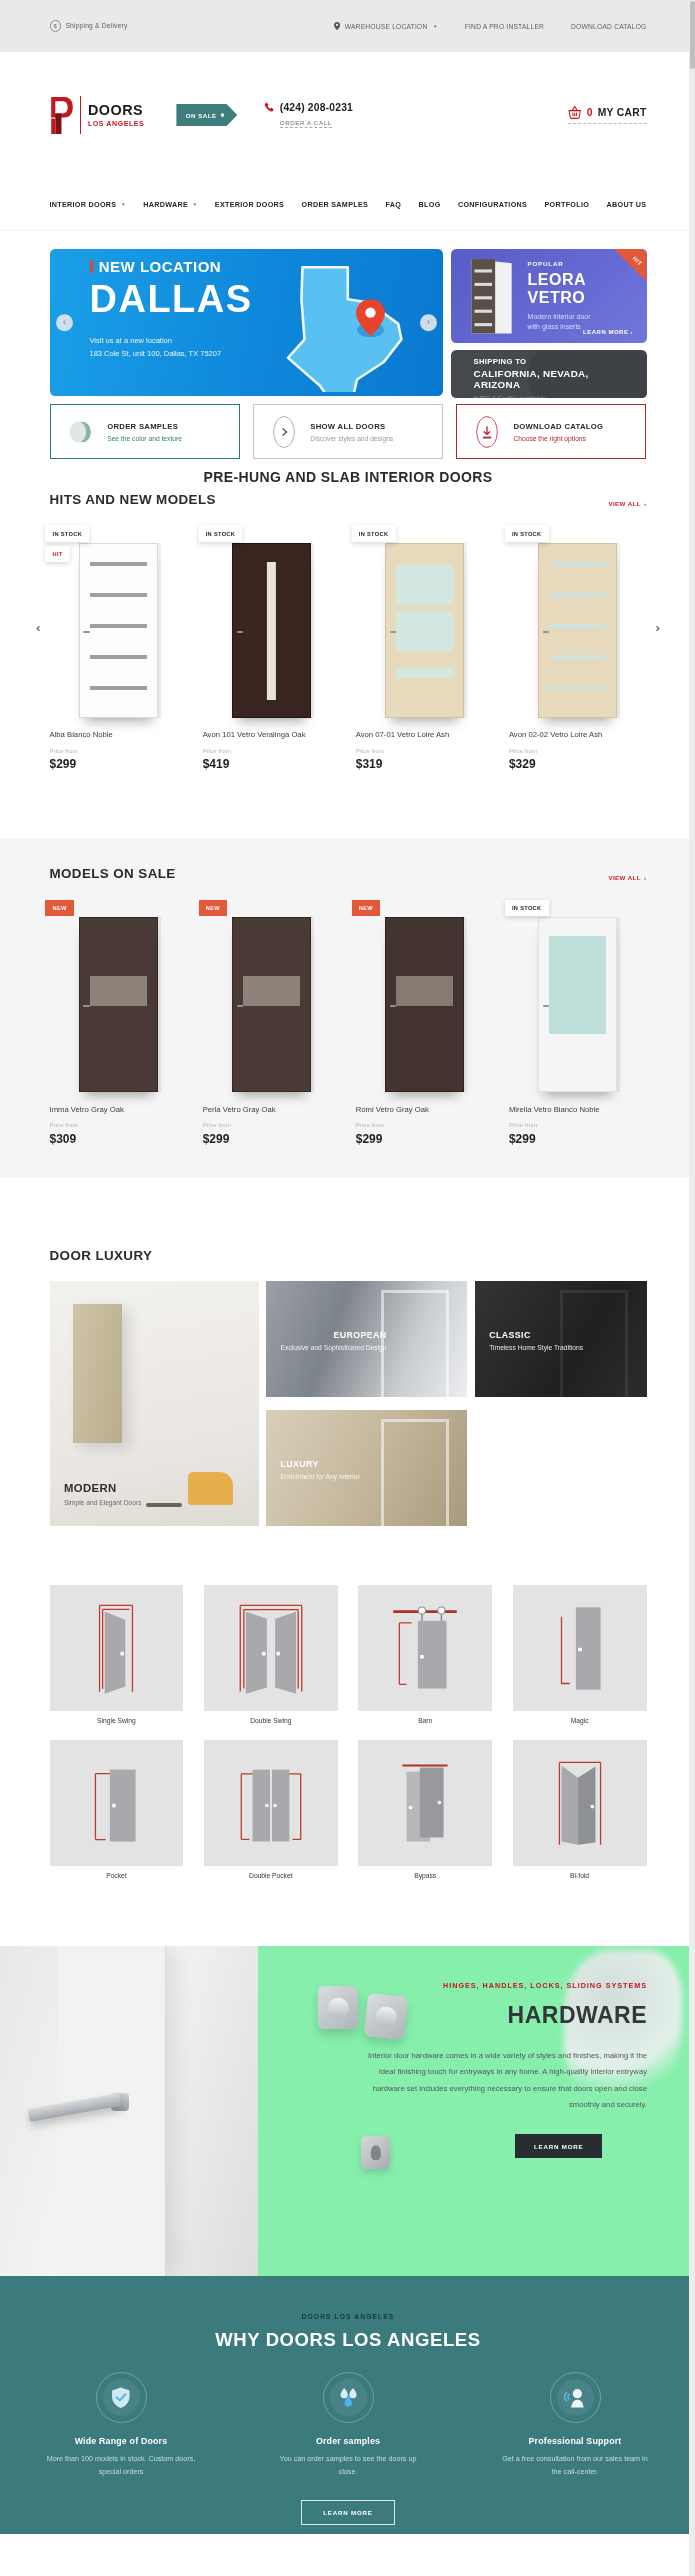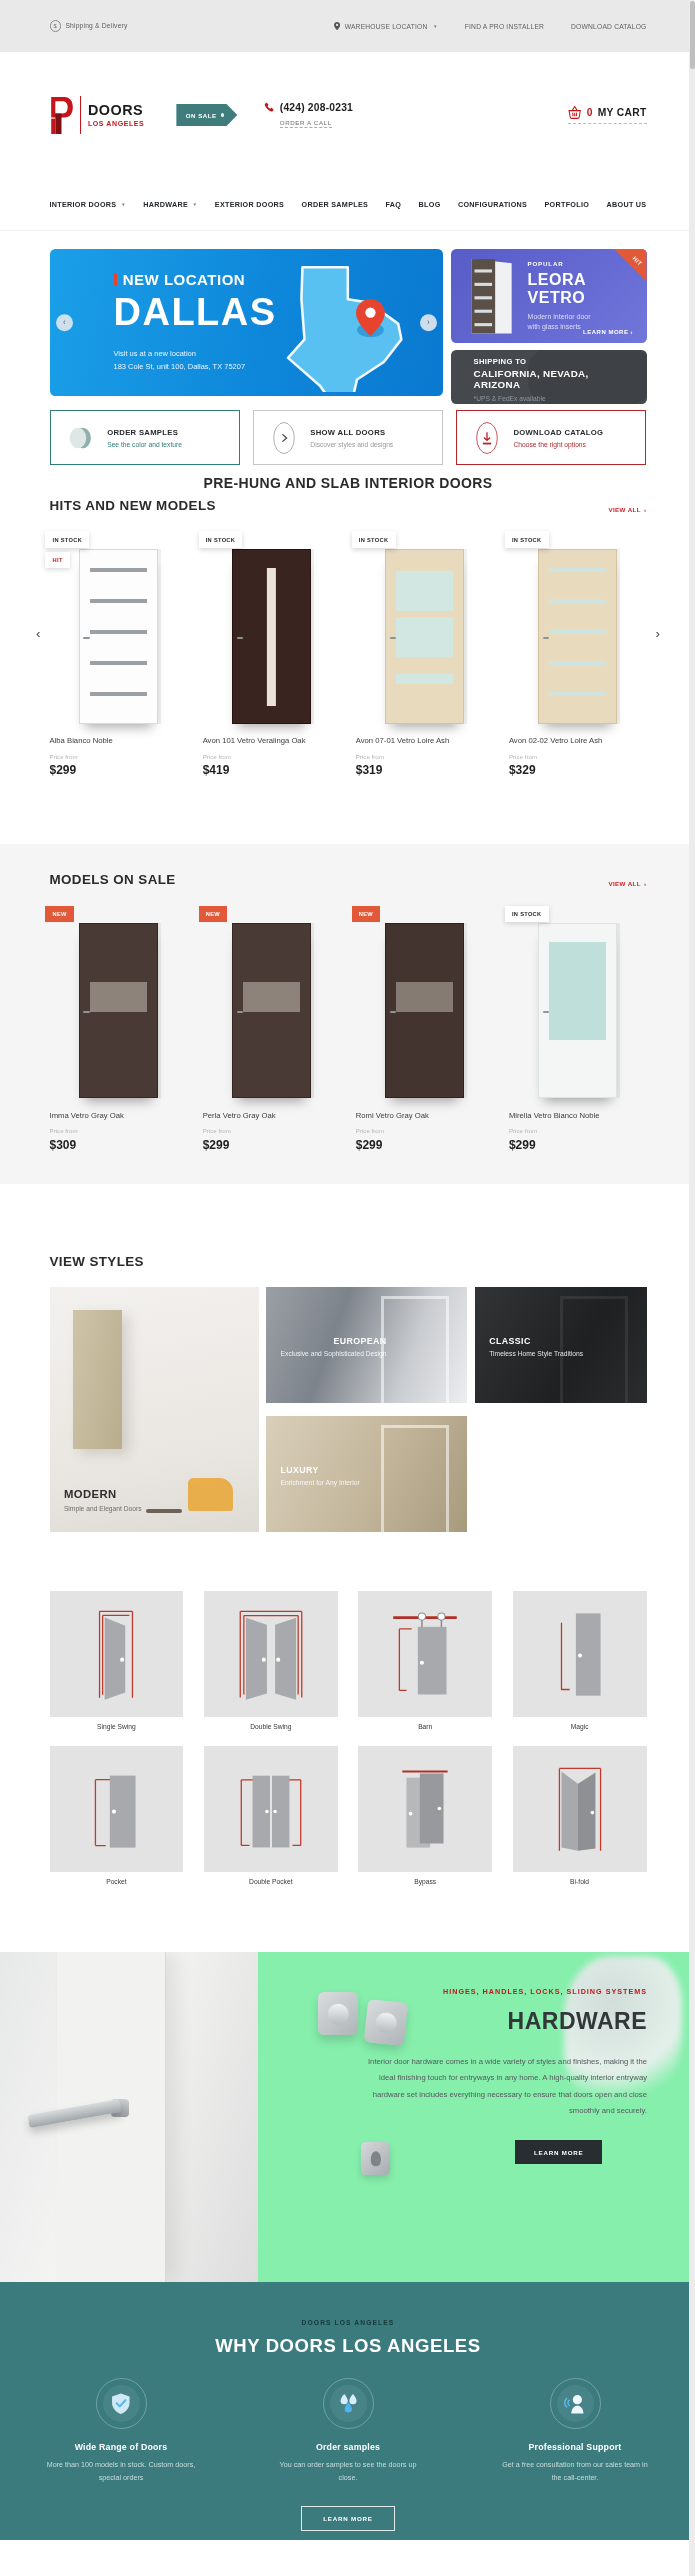--- a/index.html
+++ b/index.html
@@ -40,42 +40,42 @@
   
   .nav{height:52px;border-bottom:0.5px solid #efefef;}
   .nav .container{display:flex;align-items:center;justify-content:space-between;height:100%;}
   .nav-item{font-size:7.2px;font-weight:bold;color:#23262b;letter-spacing:0.3px;cursor:pointer;display:flex;align-items:center;gap:3.6px;}
   
   .hero-wrap{padding-top:18px;}
   .hero-wrap .container{display:flex;gap:7.2px;}
   .hero{position:relative;width:394px;height:147px;border-radius:5.2px;overflow:hidden;
         background:linear-gradient(100deg,#1b9fe8 0%,#0e87da 55%,#0a79d0 100%);cursor:pointer;}
   .hero-texas{position:absolute;right:20.6px;top:14.4px;}
-  .hero-inner{position:absolute;left:40px;top:22px;color:#fff;margin-left:24px;}
+  .hero-inner{position:absolute;left:40px;top:9px;color:#fff;}
   .hero-eyebrow{display:flex;align-items:center;gap:6.2px;font-size:15px;font-weight:bold;letter-spacing:0.5px;}
   .red-bar{width:3.1px;height:13.4px;background:#e8432e;}
   .hero-title{font-size:38px;font-weight:bold;letter-spacing:1.5px;margin-top:5.2px;line-height:1;}
   .hero-addr{margin-top:15.5px;font-size:7.5px;color:#e8f5ff;line-height:1.75;}
   .hero-arrow{position:absolute;top:50%;transform:translateY(-50%);width:17.5px;height:17.5px;border-radius:50%;
         background:rgba(226,232,238,.9);color:#5b6672;display:flex;align-items:center;justify-content:center;
         font-size:8.2px;cursor:pointer;z-index:3;}
   .hero-arrow.left{left:6.2px;} .hero-arrow.right{right:6.2px;}
   .promo-col{display:flex;flex-direction:column;gap:7.2px;width:196px;}
   .promo-pop{position:relative;height:94px;border-radius:5.2px;overflow:hidden;color:#fff;cursor:pointer;
         background:linear-gradient(135deg,#585cc6 0%,#666bd4 60%,#7176da 100%);padding:11.3px 14.4px 9.3px 77px;box-sizing:border-box;}
   .ribbon{position:absolute;top:0;right:0;width:37px;height:37px;background:#e2593a;
         clip-path:polygon(100% 0,12% 0,100% 88%);}
   .ribbon span{position:absolute;top:8.8px;right:4.1px;transform:rotate(45deg);font-size:5.7px;font-weight:bold;color:#fff;letter-spacing:0.5px;}
   .promo-door{position:absolute;left:11.3px;top:7.2px;}
   .pp-eyebrow{font-size:6.2px;font-weight:bold;letter-spacing:0.8px;}
   .pp-title{font-size:16px;font-weight:bold;letter-spacing:0.5px;margin-top:4.1px;}
   .pp-sub{font-size:7px;color:#dcdef7;line-height:1.5;margin-top:4.6px;}
   .pp-cta{position:absolute;right:13.4px;bottom:8.2px;font-size:6px;font-weight:bold;letter-spacing:0.5px;color:#fff;}
   .chev{color:inherit;font-weight:bold;}
-  .promo-ship{position:relative;height:54px;border-radius:5.2px;background:#45494e;overflow:hidden;color:#fff;cursor:pointer;
+  .promo-ship{position:relative;height:48px;border-radius:5.2px;background:#45494e;overflow:hidden;color:#fff;cursor:pointer;
         padding:7.2px 15.5px 0 23px;box-sizing:border-box;}
   .promo-ship::before{content:"";position:absolute;right:-5.2px;top:-10.3px;width:124px;height:72px;border-radius:40%;
         background:#3c4045;opacity:.8;}
   .ps-l1{position:relative;font-size:7.7px;font-weight:bold;letter-spacing:0.3px;}
   .ps-l2{position:relative;font-size:9.8px;font-weight:bold;letter-spacing:0.3px;margin-top:2.1px;}
   .ps-row{position:relative;display:flex;justify-content:space-between;align-items:center;margin-top:4.6px;}
   .ps-note{font-size:6.7px;color:#8e959b;}
   
   .features{margin-top:6.2px;}
   .features .container{display:flex;gap:12.4px;}
@@ -539,21 +539,21 @@
           <div class="pname">Mirella Vetro Bianco Noble</div>
           <div class="plabel">Price from</div>
           <div class="pprice">$299</div>
         </div>
       </div>
     </div>
   </div>
 
   <div class="styles">
     <div class="container">
-      <div class="sec-title">VIEW STYLES</div>
+      <div class="sec-title">DOOR LUXURY</div>
       <div class="styles-grid">
         <div class="tile tile-modern">
           <span class="modern-door"></span>
           <span class="modern-table"></span>
           <span class="modern-chair"></span>
           <div class="tile-caption">
             <div class="t1">MODERN</div>
             <div class="t2">Simple and Elegant Doors</div>
           </div>
         </div>

